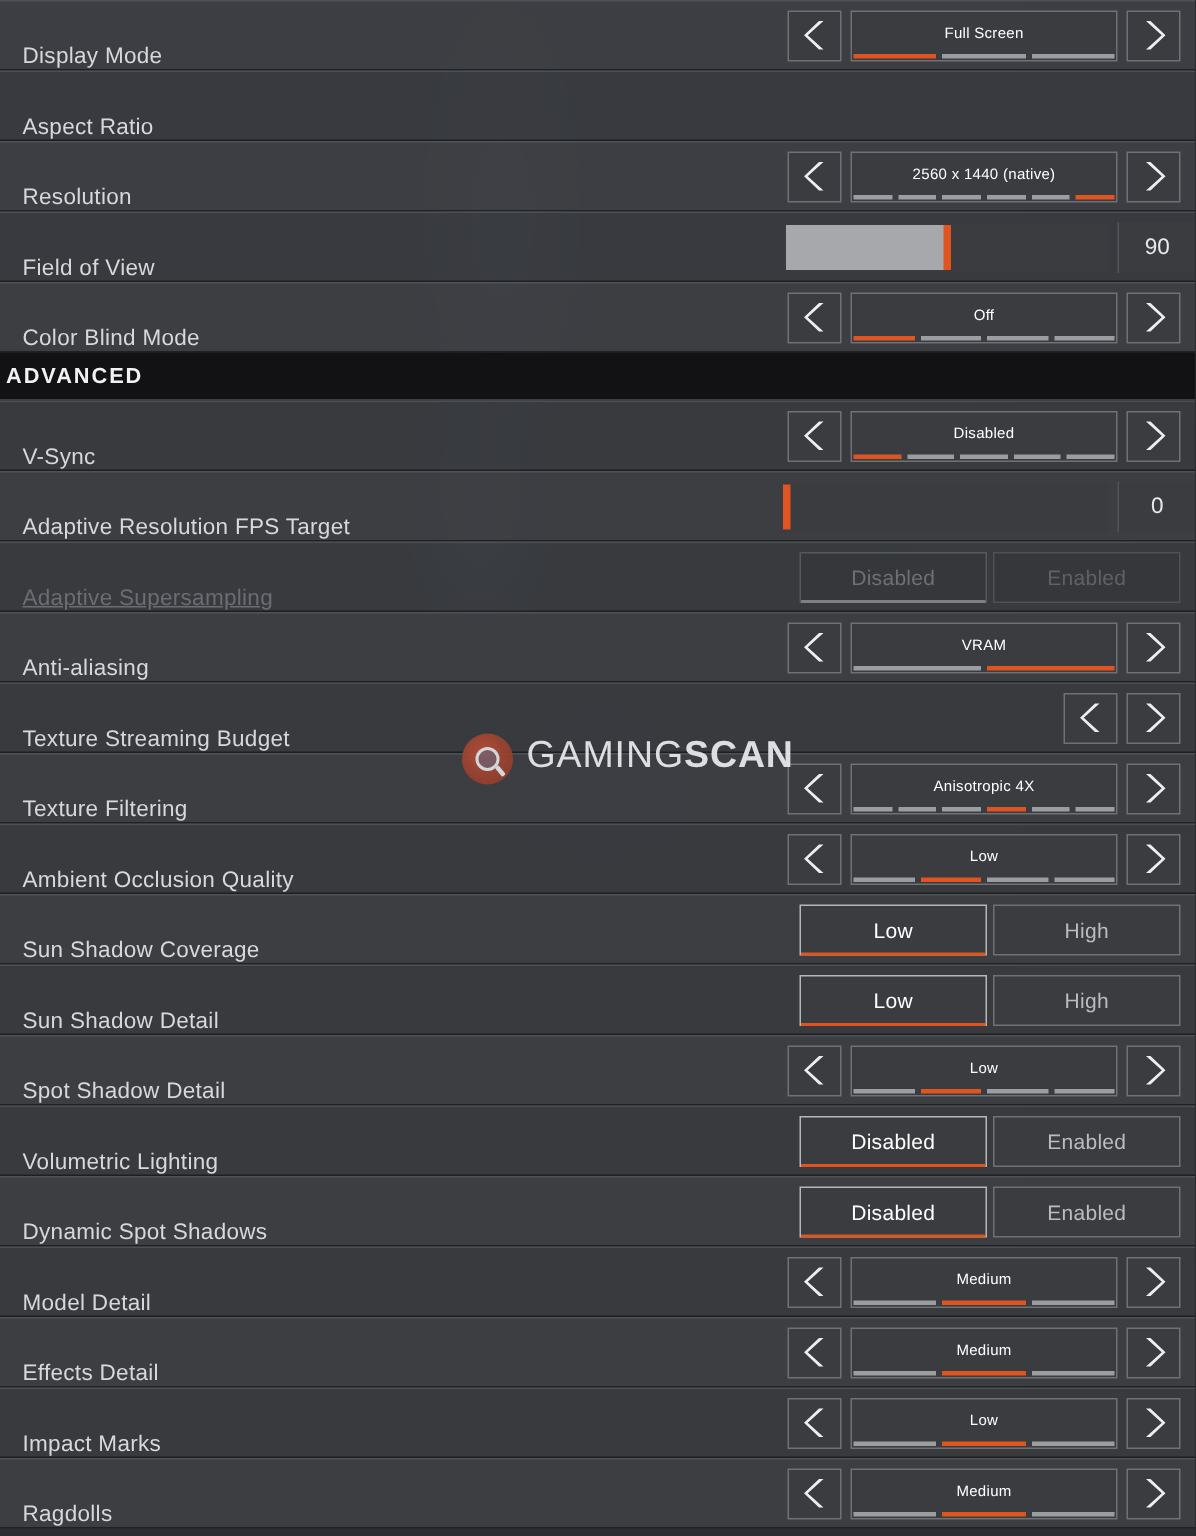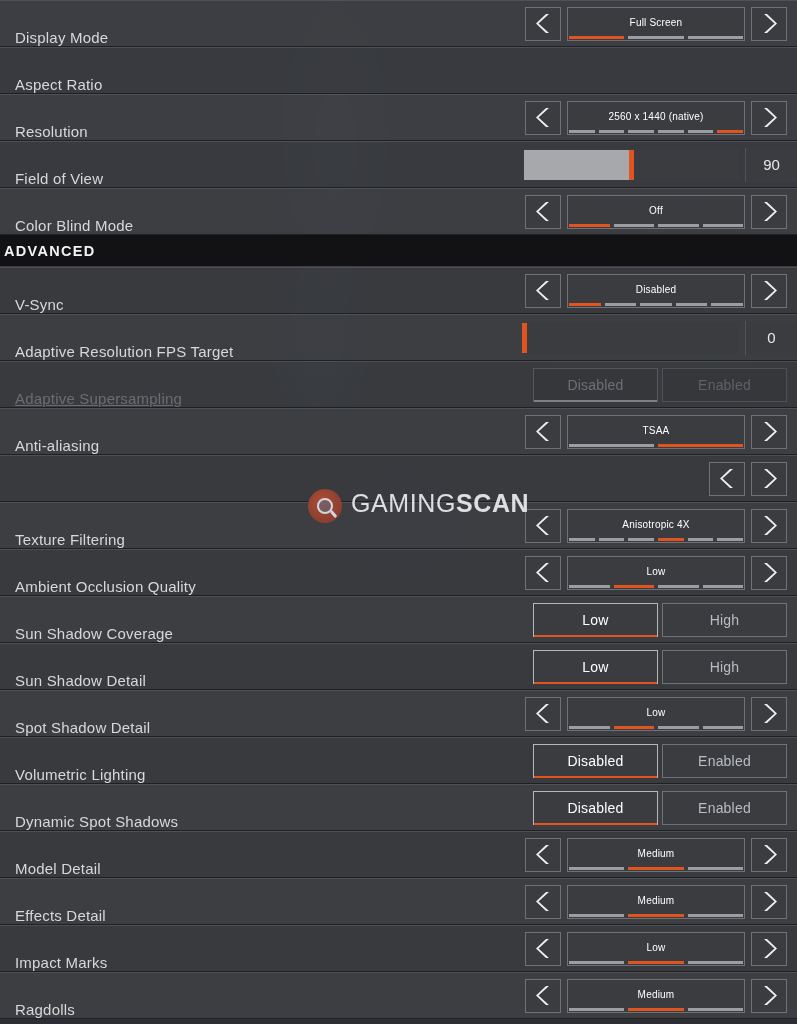--- a/index.html
+++ b/index.html
@@ -340,35 +340,36 @@
       <div class="row" style="height:47px">
         <div class="row-label">Anti-aliasing</div>
         <div class="control" style="right:10px;">
           <div class="stepper">
             <div class="arrow-btn">
               <svg width="17" height="21" viewBox="0 0 17 21">
                 <path d="M14 1 L3.5 10.5 L14 20 L11 20 L1 10.5 L11 1 Z" fill="#eceef0"></path>
               </svg>
             </div>
             <div class="value-box">
-              <div class="value-text">TSAA</div>
-              <div class="segments">
-                <div class="seg"></div>
-                <div class="seg on"></div>
-              </div>
-            </div>
-            <div class="arrow-btn">
-              <svg width="17" height="21" viewBox="0 0 17 21">
-                <path d="M3 1 L13.5 10.5 L3 20 L6 20 L16 10.5 L6 1 Z" fill="#eceef0"></path>
-              </svg>
-            </div>
-          </div>
-        </div>
-      </div>
-      <div class="row alt" style="height:47px">
+              <div class="value-text">VRAM</div>
+              <div class="segments">
+                <div class="seg"></div>
+                <div class="seg on"></div>
+              </div>
+            </div>
+            <div class="arrow-btn">
+              <svg width="17" height="21" viewBox="0 0 17 21">
+                <path d="M3 1 L13.5 10.5 L3 20 L6 20 L16 10.5 L6 1 Z" fill="#eceef0"></path>
+              </svg>
+            </div>
+          </div>
+        </div>
+      </div>
+      <div class="row alt" style="height:47px">
+        <div class="row-label">Texture Streaming Budget</div>
         <div class="control" style="right:10px;">
           <div class="stepper">
             <div class="arrow-btn">
               <svg width="17" height="21" viewBox="0 0 17 21">
                 <path d="M14 1 L3.5 10.5 L14 20 L11 20 L1 10.5 L11 1 Z" fill="#eceef0"></path>
               </svg>
             </div>
             <div class="arrow-btn">
               <svg width="17" height="21" viewBox="0 0 17 21">
                 <path d="M3 1 L13.5 10.5 L3 20 L6 20 L16 10.5 L6 1 Z" fill="#eceef0"></path>

